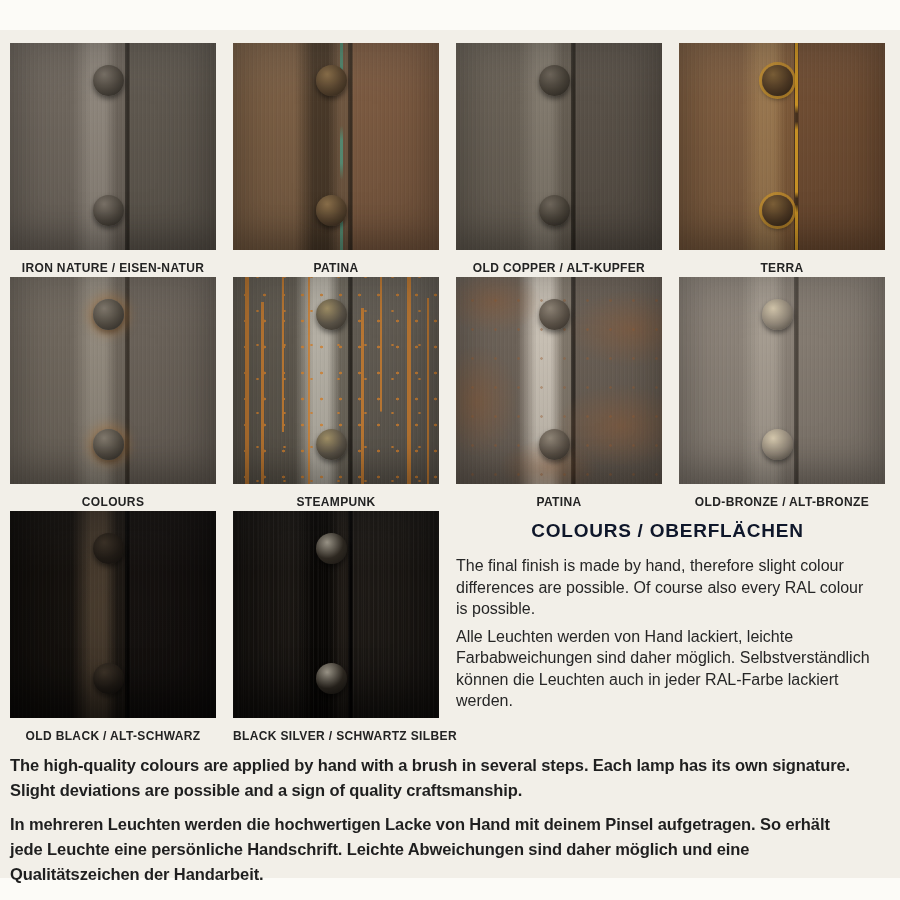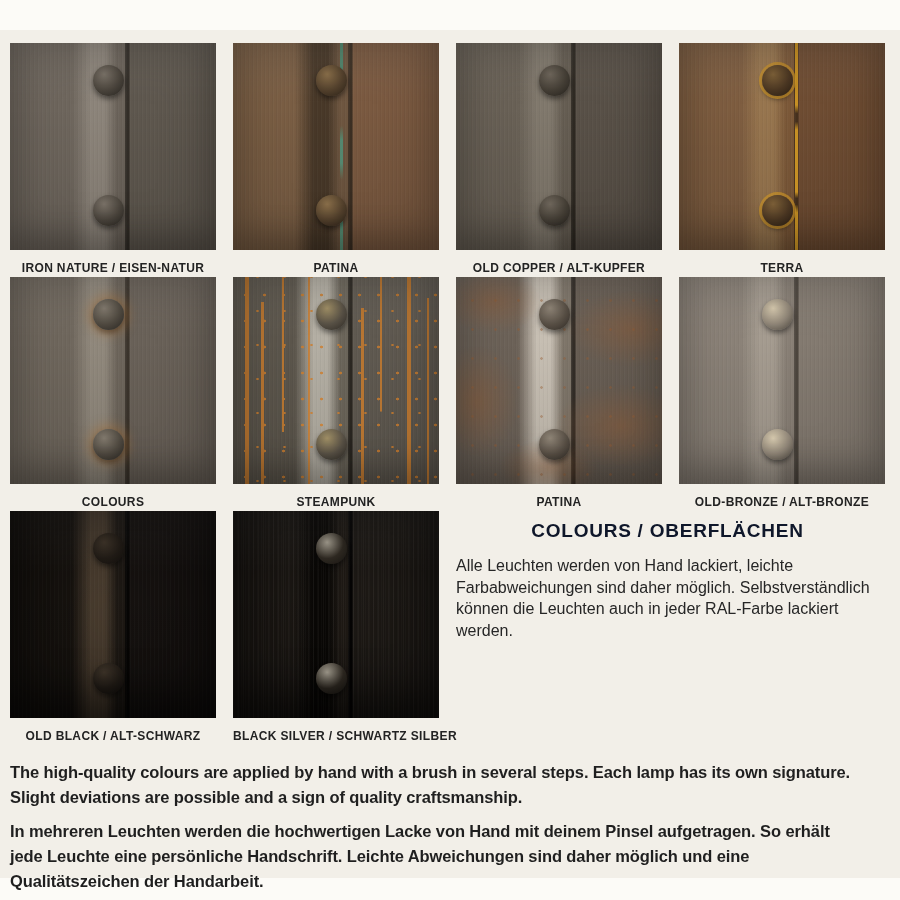--- a/index.html
+++ b/index.html
@@ -109,37 +109,38 @@
     margin:0 0 12px 0;
     font-size:19px;line-height:24px;font-weight:bold;
     letter-spacing:.04em;text-align:center;color:#0f172a;
   }
   .info p{
     margin:0;max-width:424px;
     font-size:16px;line-height:21.5px;color:#262626;
   }
   .info p + p{margin-top:6px;}
   
-  .footer{margin-top:15px;}
+  .footer{margin-top:8px;}
   .footer p{
     margin:0;font-weight:bold;color:#1f1f1f;
     font-size:16.5px;line-height:25px;letter-spacing:-0.1px;
   }
   .footer p.f1{max-width:884px;}
   .footer p.f2{margin-top:9px;max-width:828px;}
 </style>
 </head>
 <body>
 
 <div class="band">
 
   <div class="grid">
 
     <div class="info">
       <h2>COLOURS / OBERFLÄCHEN</h2>
+      <p>The final finish is made by hand, therefore slight colour differences are possible. Of course also every RAL colour is possible.</p>
       <p>Alle Leuchten werden von Hand lackiert, leichte Farbabweichungen sind daher möglich. Selbstverständlich können die Leuchten auch in jeder RAL-Farbe lackiert werden.</p>
     </div>
 
   <figure class="swatch x-iron" style="--left: #6e665d; --band: #8c847a; --flange: #6b635a; --seam: #332e28; --right: #5e574e; --rivet: #4a443c; --rivet_hi: #7a7268;">
     <div class="tile">
       <div class="overlay"></div>
       <div class="rivet r1"></div>
       <div class="rivet r2"></div>
     </div>
     <figcaption class="caption">IRON NATURE / EISEN-NATUR</figcaption>

